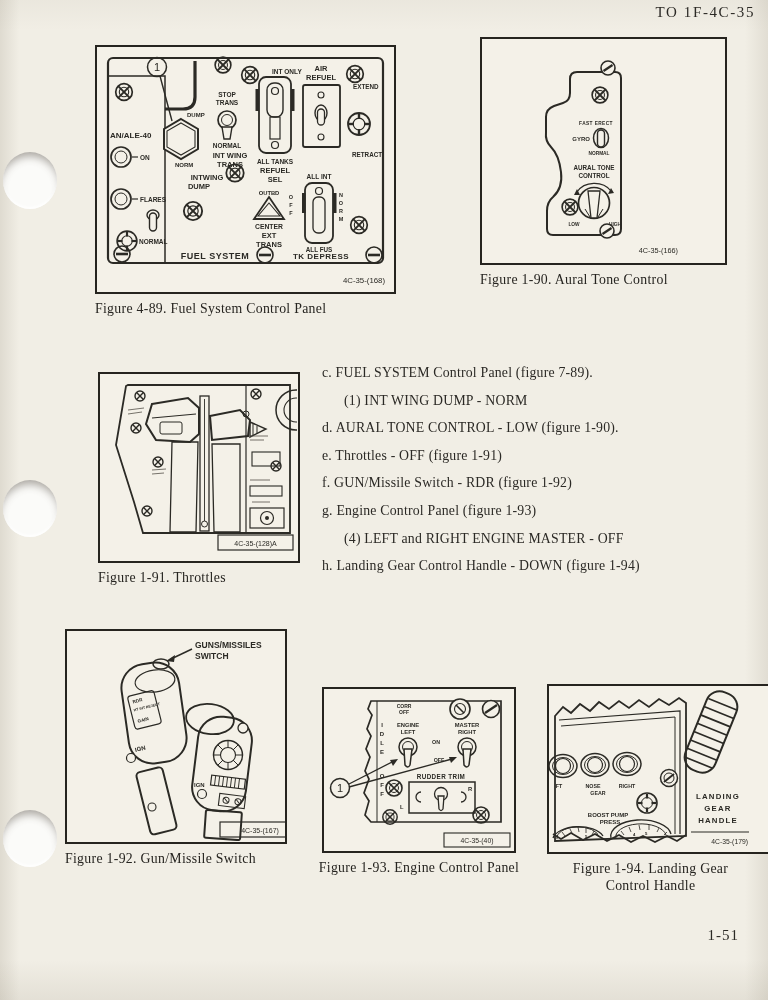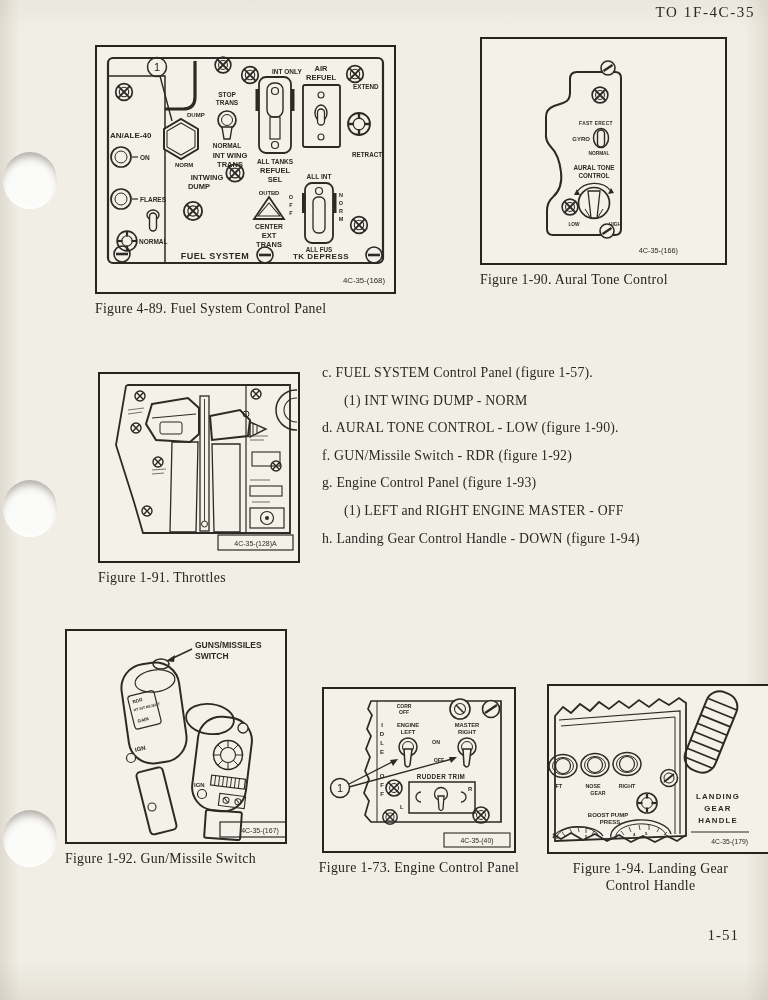--- a/index.html
+++ b/index.html
@@ -218,26 +218,27 @@
       <text x="133" y="187" class="t" font-size="4.8" text-anchor="middle">HIGH</text>
       <use href="#s90" transform="translate(88 168) scale(.95)"></use>
       <use href="#b90" transform="translate(125 192)"></use>
       <text x="196" y="214" class="tl" font-size="7.3" text-anchor="end">4C-35-(166)</text>
     </svg>
   </div>
   <div class="caption">Figure 1-90.  Aural Tone Control</div>
 </div>
 
 <div class="proc">
-  <p>c. FUEL SYSTEM Control Panel (figure 1-57).</p>
+  <p>c. FUEL SYSTEM Control Panel (figure 7-89).</p>
   <p class="ind">(1) INT WING DUMP - NORM</p>
   <p>d. AURAL TONE CONTROL - LOW (figure 1-90).</p>
+  <p>e. Throttles - OFF (figure 1-91)</p>
   <p>f. GUN/Missile Switch - RDR (figure 1-92)</p>
   <p>g. Engine Control Panel (figure 1-93)</p>
-  <p class="ind">(1) LEFT and RIGHT ENGINE MASTER - OFF</p>
+  <p class="ind">(4) LEFT and RIGHT ENGINE MASTER - OFF</p>
   <p>h. Landing Gear Control Handle - DOWN (figure 1-94)</p>
 </div>
 
 <div class="fig" style="left:98px;top:372px;width:240px">
   <div class="frame" style="width:202px;height:191px">
     <svg width="197" height="186" viewBox="0 0 197 186">
       <defs>
         <pattern id="stip" width="4" height="4" patternUnits="userSpaceOnUse">
           <circle cx="1" cy="1" r=".8" fill="#3a3832"></circle>
             <circle cx="3" cy="3" r=".7" fill="#3a3832"></circle>
@@ -433,21 +434,21 @@
       </g>
       <text x="144" y="102" class="t" font-size="5.8">R</text>
       <use href="#s93" transform="translate(66 128) scale(.9)"></use>
       <use href="#s93" transform="translate(157 126)"></use>
       <g>
         <rect x="120" y="144" width="66" height="14" fill="#f6f3ea" class="ln" stroke-width="1.1"></rect>
         <text x="153" y="154" class="tl" font-size="6.8" text-anchor="middle">4C-35-(40)</text>
       </g>
     </svg>
   </div>
-  <div class="capwrap" style="width:212px;margin-left:-9px">Figure 1-73.  Engine Control Panel</div>
+  <div class="capwrap" style="width:212px;margin-left:-9px">Figure 1-93.  Engine Control Panel</div>
 </div>
 
 <div class="fig" style="left:547px;top:684px;width:207px">
   <div class="frame" style="width:223px;height:170px">
     <svg width="202" height="165" viewBox="0 0 202 165">
       <defs>
         <pattern id="hatch" width="4.5" height="4.5" patternUnits="userSpaceOnUse" patternTransform="rotate(45)">
           <rect width="2.2" height="4.5" fill="#2b2a25"></rect>
         </pattern>
       </defs>

